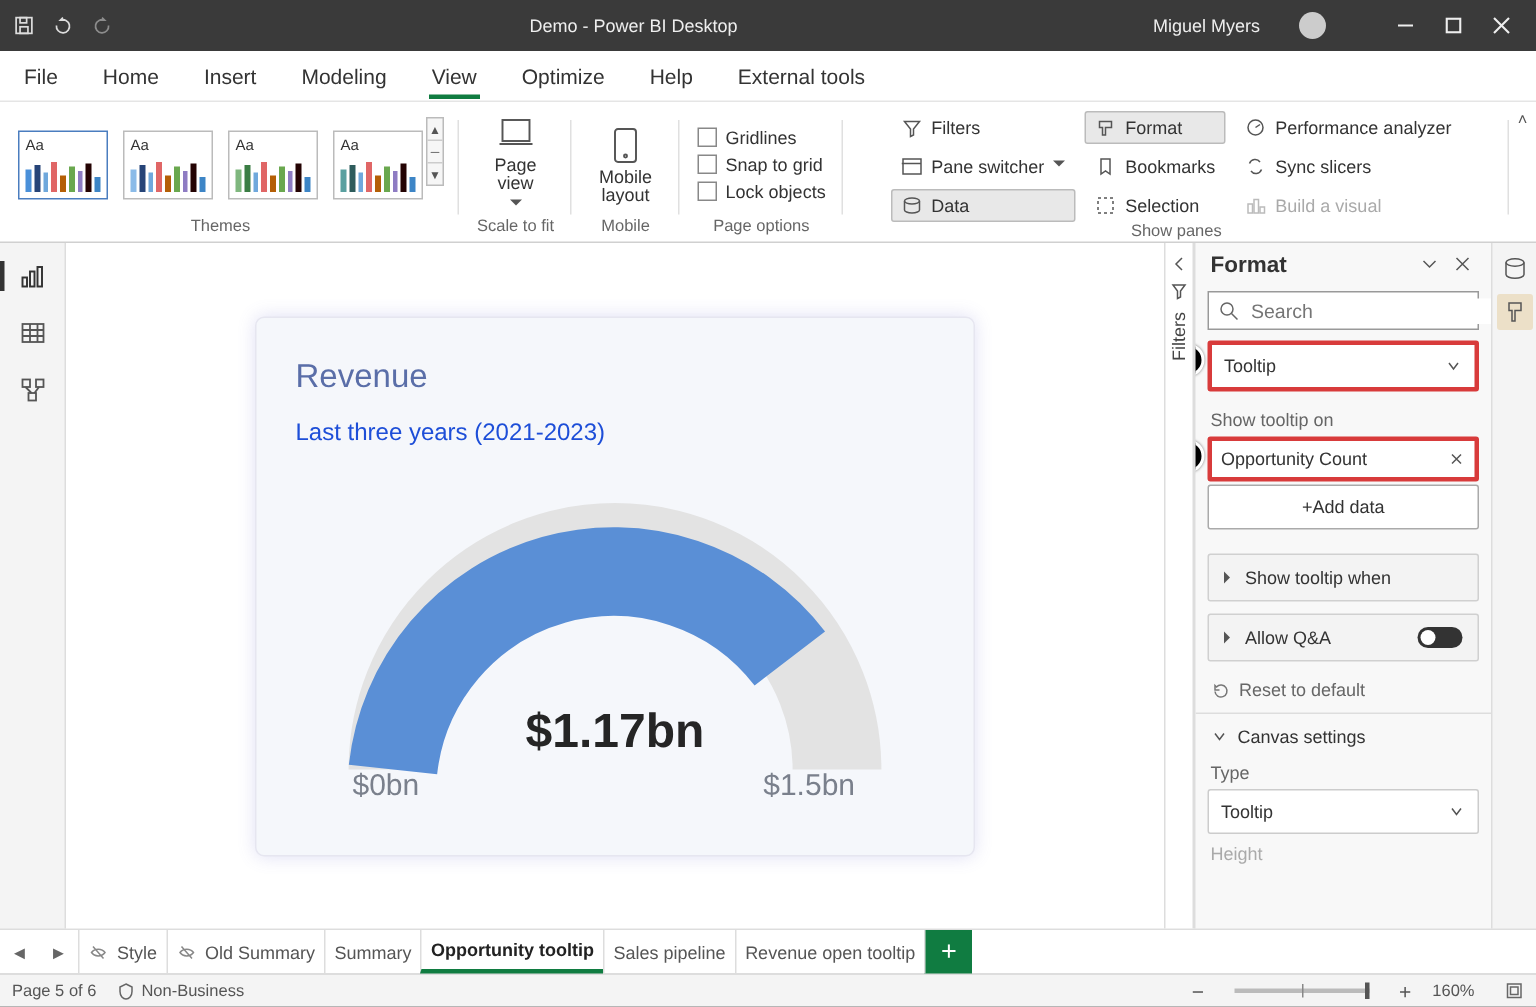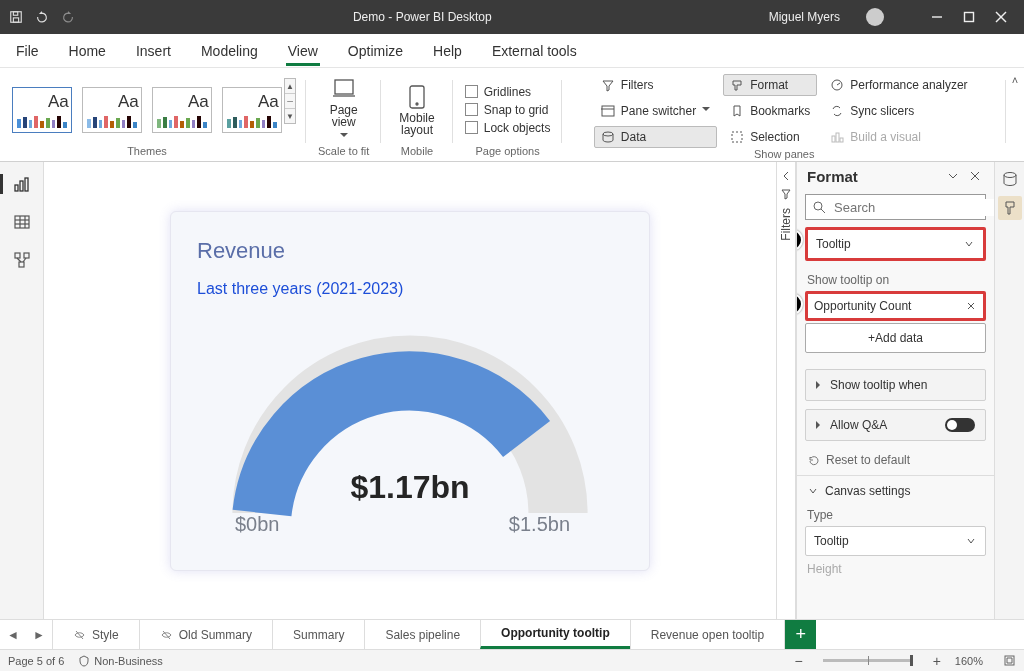--- a/index.html
+++ b/index.html
@@ -50,21 +50,21 @@
     width:1px; background:#e0e0e0;
   }
   .group:last-child::after{display:none;}
   .group-body { flex:1; display:flex; align-items:center; gap:10px;}
   .group-label { font-size:11px; color:#666; padding-bottom:2px;}
   .theme-tile {
     width:60px; height:46px; border:1px solid #bbb; padding:4px; background:#fff;
     display:flex; flex-direction:column; gap:3px; cursor:default;
   }
   .theme-tile.selected { border:1px solid #4a7dbf;}
-  .theme-tile .aa { font-size:17px; text-align:left;margin-left:31px;}
+  .theme-tile .aa { font-size:10px; text-align:left;}
   .theme-bars { display:flex; gap:2px; align-items:flex-end; height:22px;}
   .theme-bars span { width:4px; }
   .theme-bars span:nth-child(1){background:#4a90d9;height:65%;}
   .theme-bars span:nth-child(2){background:#264478;height:80%;}
   .theme-bars span:nth-child(3){background:#6fa8dc;height:55%;}
   .theme-bars span:nth-child(4){background:#e06666;height:90%;}
   .theme-bars span:nth-child(5){background:#b45f06;height:50%;}
   .theme-bars span:nth-child(6){background:#6aa84f;height:75%;}
   .theme-bars span:nth-child(7){background:#8e7cc3;height:60%;}
   .theme-bars span:nth-child(8){background:#240303;height:85%;}
@@ -192,21 +192,21 @@
     width:30px; background:#f4f4f4; border-left:1px solid #ddd;
     display:flex; flex-direction:column; align-items:center; gap:8px; padding-top:8px;
   }
   
   .tabs{
     height:30px; background:#fff; border-top:1px solid #ddd;
     display:flex; align-items:center; font-size:12px;
   }
   .tabs .nav{ width:26px; text-align:center; color:#666;}
   .tab{
-    height:100%; display:flex; align-items:center; padding:0 20px;
+    height:100%; display:flex; align-items:center; padding:0 6px;
     border-left:1px solid #ddd; color:#555; gap:6px;
   }
   .tab.active{ border-bottom:3px solid #107c41; color:#222; font-weight:600;}
   .add-page{ width:32px; height:100%; background:#107c41; color:#fff;
     display:flex;align-items:center;justify-content:center;font-size:18px; border-left:1px solid #ddd;}
   .tabs .spacer{flex:1;}
   
   .status{
     height:22px; background:#f4f4f4; border-top:1px solid #ddd;
     display:flex; align-items:center; padding:0 8px; font-size:11px; color:#555; gap:14px;
@@ -685,25 +685,25 @@
     <span>
         <svg width="13" height="13" fill="none" stroke="#888">
           <path d="M2 7c2-3 7-3 9 0-2 3-7 3-9 0z M3 3l7 8"></path>
         </svg>
       </span>
     <span>Old Summary</span>
   </div>
   <div class="tab">
       <span>Summary</span>
     </div>
+  <div class="tab active">
+      <span>Opportunity tooltip</span>
+    </div>
   <div class="tab">
       <span>Sales pipeline</span>
-    </div>
-  <div class="tab active">
-      <span>Opportunity tooltip</span>
     </div>
   <div class="tab">
       <span>Revenue open tooltip</span>
     </div>
   <div class="add-page">+</div>
   <div class="spacer"></div>
 </div>
 
 <div class="status">
   <span>Page 5 of 6</span>

